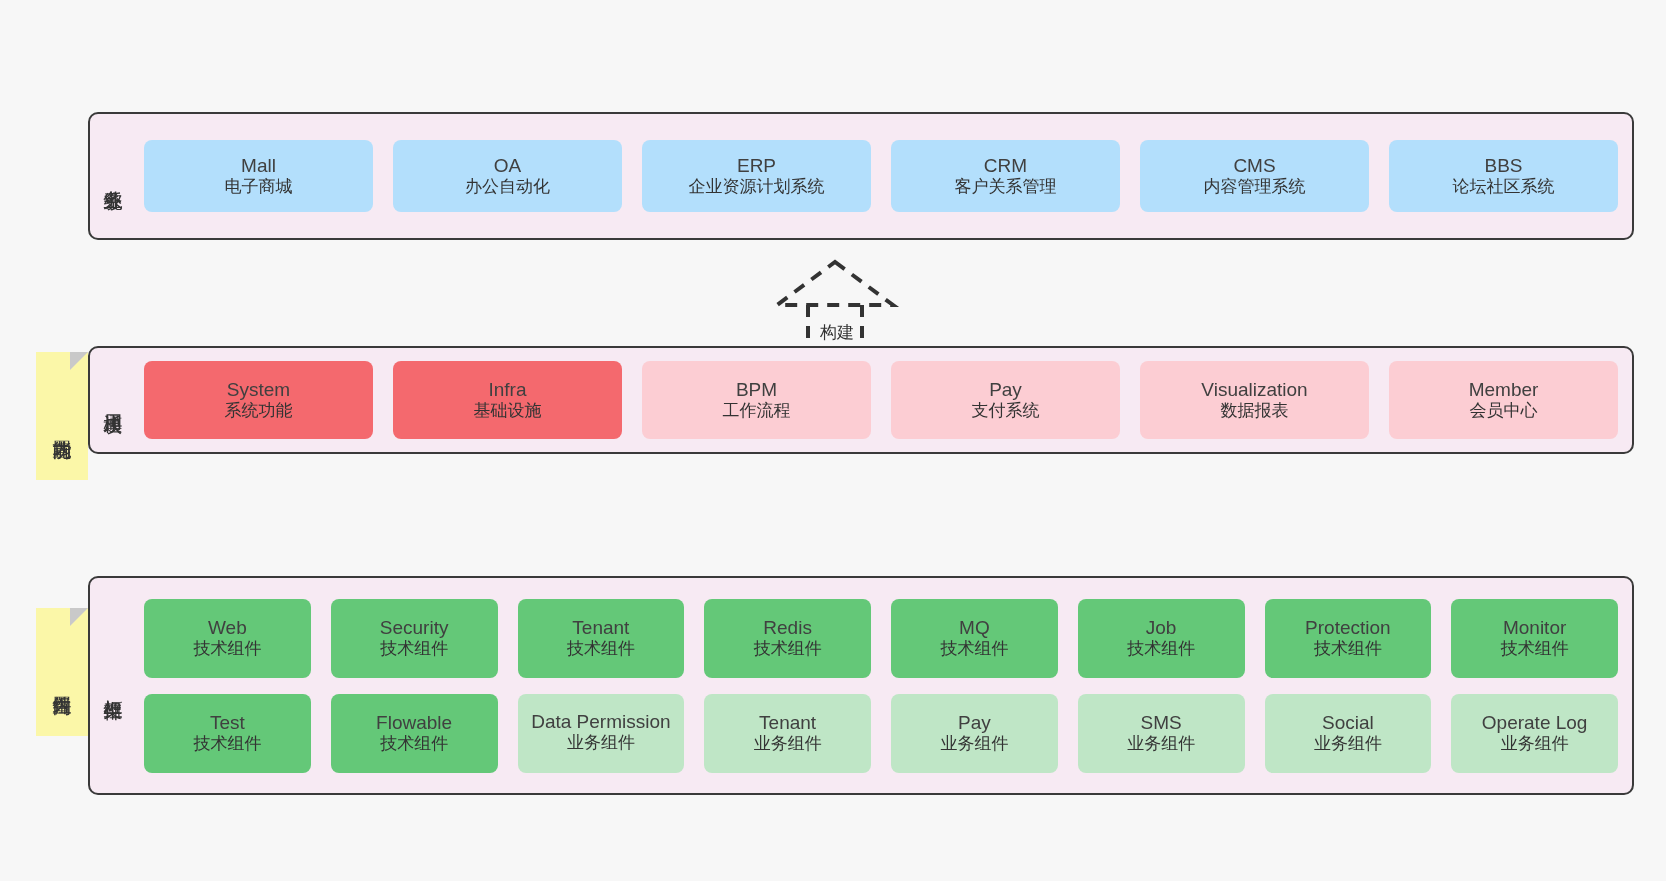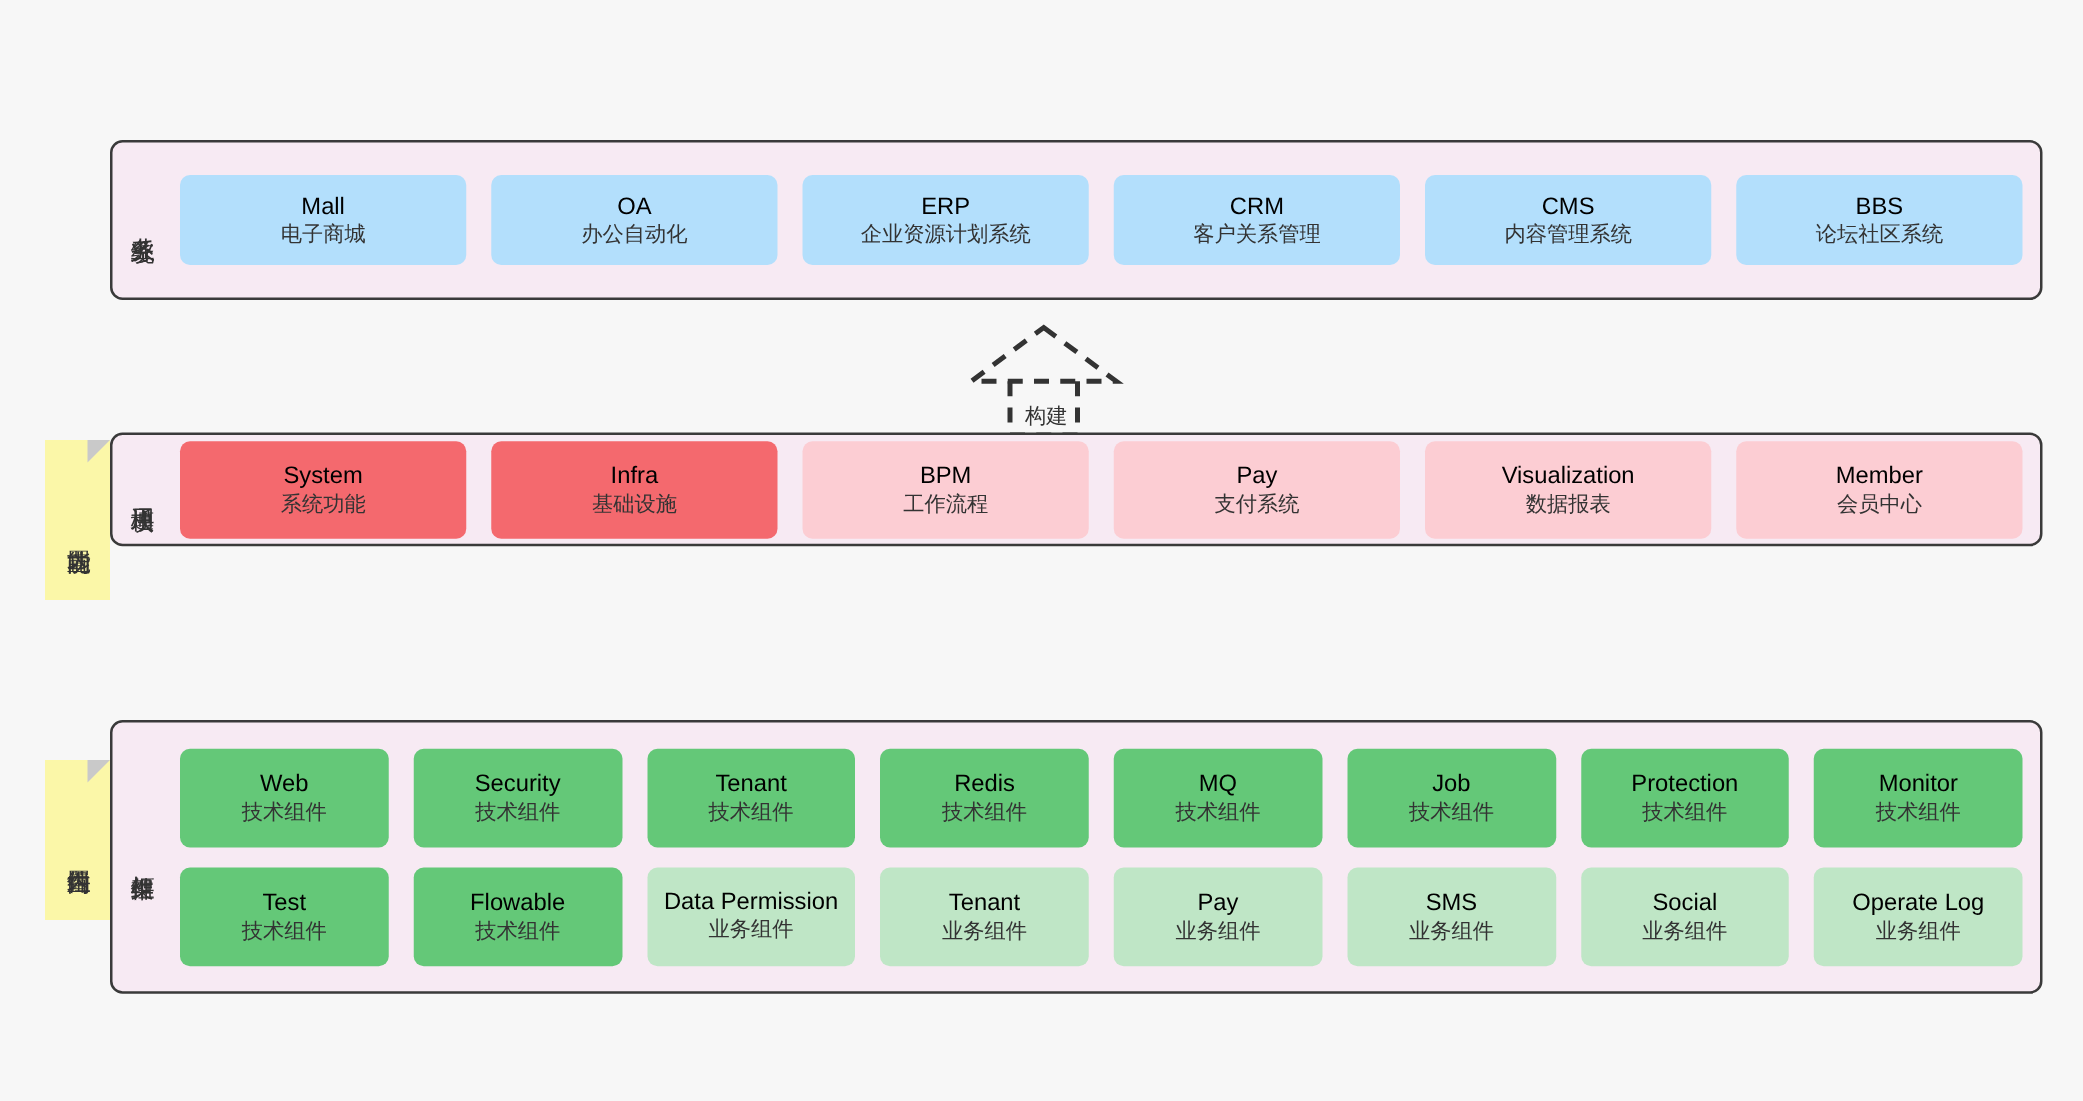--- a/index.html
+++ b/index.html
@@ -58,35 +58,35 @@
     border-radius:8px;
     display:flex;
     flex-direction:column;
     align-items:center;
     justify-content:center;
     text-align:center;
     line-height:1.25;
     box-sizing:border-box;
     padding:6px 4px;
   }
-  .cell .en{font-size:19px;color:#000000;}
-  .cell .cn{font-size:17px;color:#333;}
+  .cell .en{font-size:19px;color:#404040;}
+  .cell .cn{font-size:17px;color:#333;font-family:Liberation Mono, monospace;}
   .cell.two-line-name .en{line-height:1.16;}
 
   .c-blue{background:#b3dffc;}
   .c-red{background:#f4696e;}
   .c-pink{background:#fccdd3;}
   .c-green{background:#64c878;align-items:center;}
   .c-lightgreen{background:#bfe6c6;justify-content:center;}
 
   
   #layer-business{left:88px;top:112px;width:1546px;height:128px;}
   #layer-business .cell{height:72px;}
 
-  #layer-common{left:88px;top:346px;width:1546px;height:91px;}
+  #layer-common{left:88px;top:346px;width:1546px;height:108px;}
   #layer-common .cell{height:78px;}
 
   #layer-framework{left:88px;top:576px;width:1546px;height:219px;}
   #layer-framework .cell{height:79px;}
 
   
   .note{
     position:absolute;
     background:#fbf7a8;
     width:52px;

